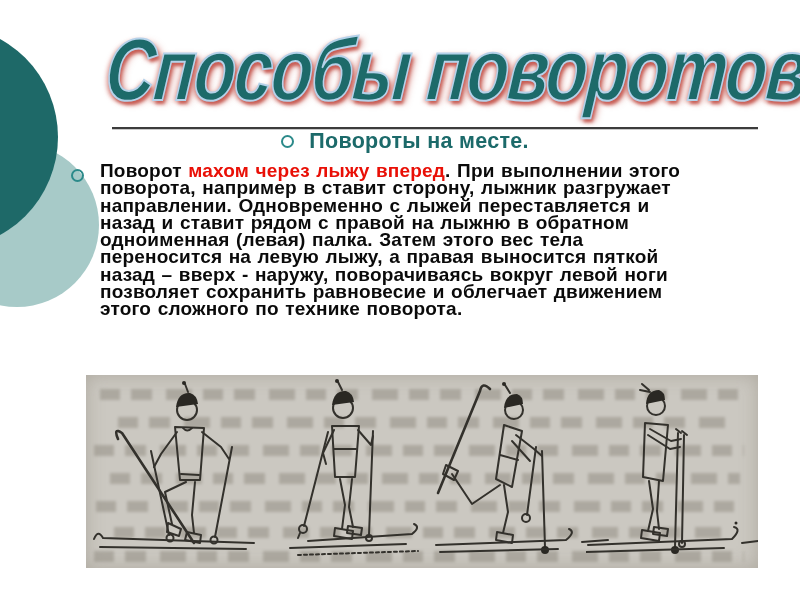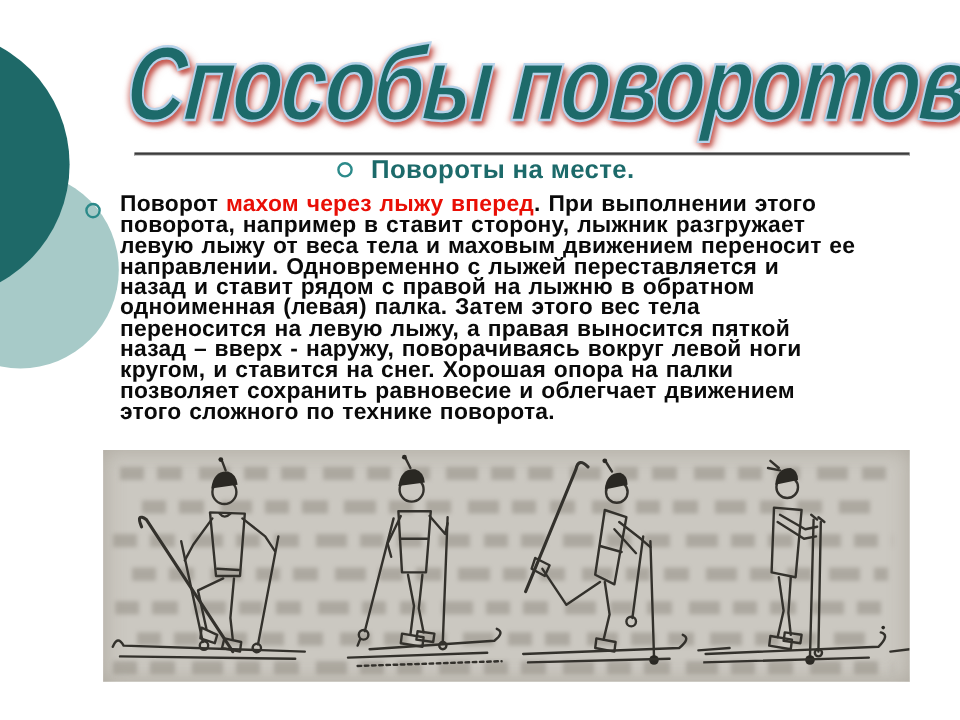--- a/index.html
+++ b/index.html
@@ -94,27 +94,25 @@
   <div class="subtitle-row">
     <span class="ring"></span>
     <span class="subtitle">Повороты на месте.</span>
   </div>
 
   <span class="ring body-ring"></span>
 
   <div class="body-block">
     <div class="line"><span>Поворот </span><span class="red">махом через лыжу вперед</span><span>. При выполнении этого</span></div>
     <div class="line">поворота, например в ставит сторону, лыжник разгружает</div>
-    <div class="line">левую лыжу от веса тела и маховым движением переносит ее</div>
     <div class="line">направлении. Одновременно с лыжей переставляется и</div>
     <div class="line">назад и ставит рядом с правой на лыжню в обратном</div>
     <div class="line">одноименная (левая) палка. Затем этого вес тела</div>
     <div class="line">переносится на левую лыжу, а правая выносится пяткой</div>
     <div class="line">назад – вверх - наружу, поворачиваясь вокруг левой ноги</div>
-    <div class="line">кругом, и ставится на снег. Хорошая опора на палки</div>
     <div class="line">позволяет сохранить равновесие и облегчает движением</div>
     <div class="line">этого сложного по технике поворота.</div>
   </div>
 
   <div class="figure">
     <div class="ghost g1"></div>
     <div class="ghost g2"></div>
     <div class="ghost g3"></div>
     <div class="ghost g4"></div>
     <div class="ghost g5"></div>

